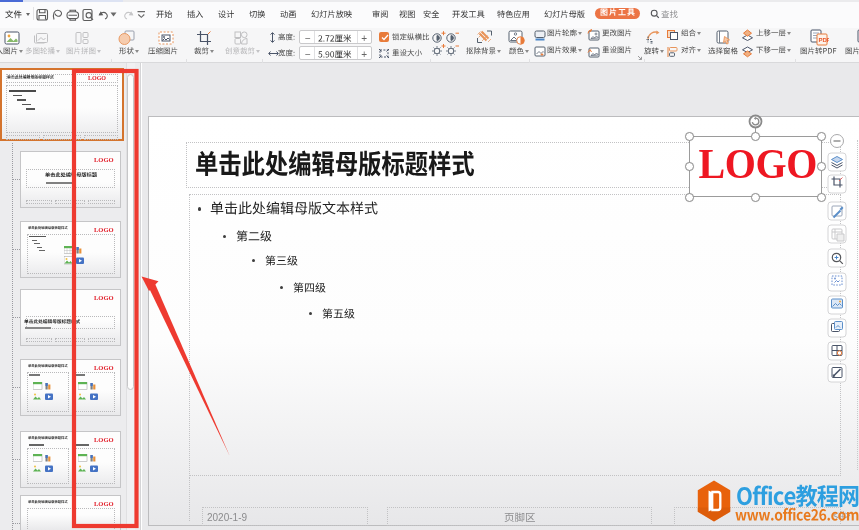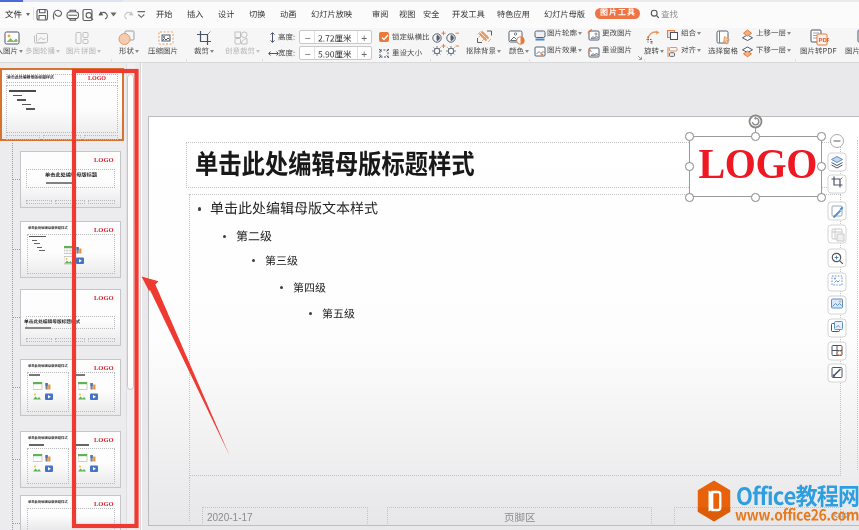--- a/index.html
+++ b/index.html
@@ -1006,21 +1006,21 @@
   <div class="abs" style="left:179.5px;top:244.5px;font-size:11px;color:#222"><svg width="33.0" height="13.0" style="vertical-align:top;">
         <g transform="translate(0,9.68) scale(0.011000,-0.011000)" fill="#222">
           <use href="#gR7B2C" x="0"></use>
           <use href="#gR4E94" x="1000"></use>
           <use href="#gR7EA7" x="2000"></use>
         </g>
       </svg></div>
   <div class="abs" style="left:47px;top:414px;height:44px;border-left:1px dotted #c2c2c4"></div>
 
   <div class="dotted" style="left:60px;top:444px;width:166px;height:19px;border-color:#c2c2c4"></div>
-  <div class="abs" style="left:65px;top:449px;font-size:10px;color:#8b8b8d">2020-1-17</div>
+  <div class="abs" style="left:65px;top:449px;font-size:10px;color:#8b8b8d">2020-1-9</div>
   <div class="dotted" style="left:245px;top:444px;width:265px;height:19px;border-color:#c2c2c4"></div>
   <div class="abs" style="left:245px;top:449px;width:265px;text-align:center;font-size:10px;color:#8b8b8d"><svg width="31.5" height="12.4" style="vertical-align:top;">
         <g transform="translate(0,9.24) scale(0.010500,-0.010500)" fill="#8b8b8d">
           <use href="#gR9875" x="0"></use>
           <use href="#gR811A" x="1000"></use>
           <use href="#gR533A" x="2000"></use>
         </g>
       </svg></div>
   <div class="dotted" style="left:532px;top:444px;width:167px;height:19px;border-color:#c2c2c4"></div>
   <div class="abs" style="left:691px;top:447px;font-size:10px;color:#9b9b9d">&lt;#&gt;</div>

